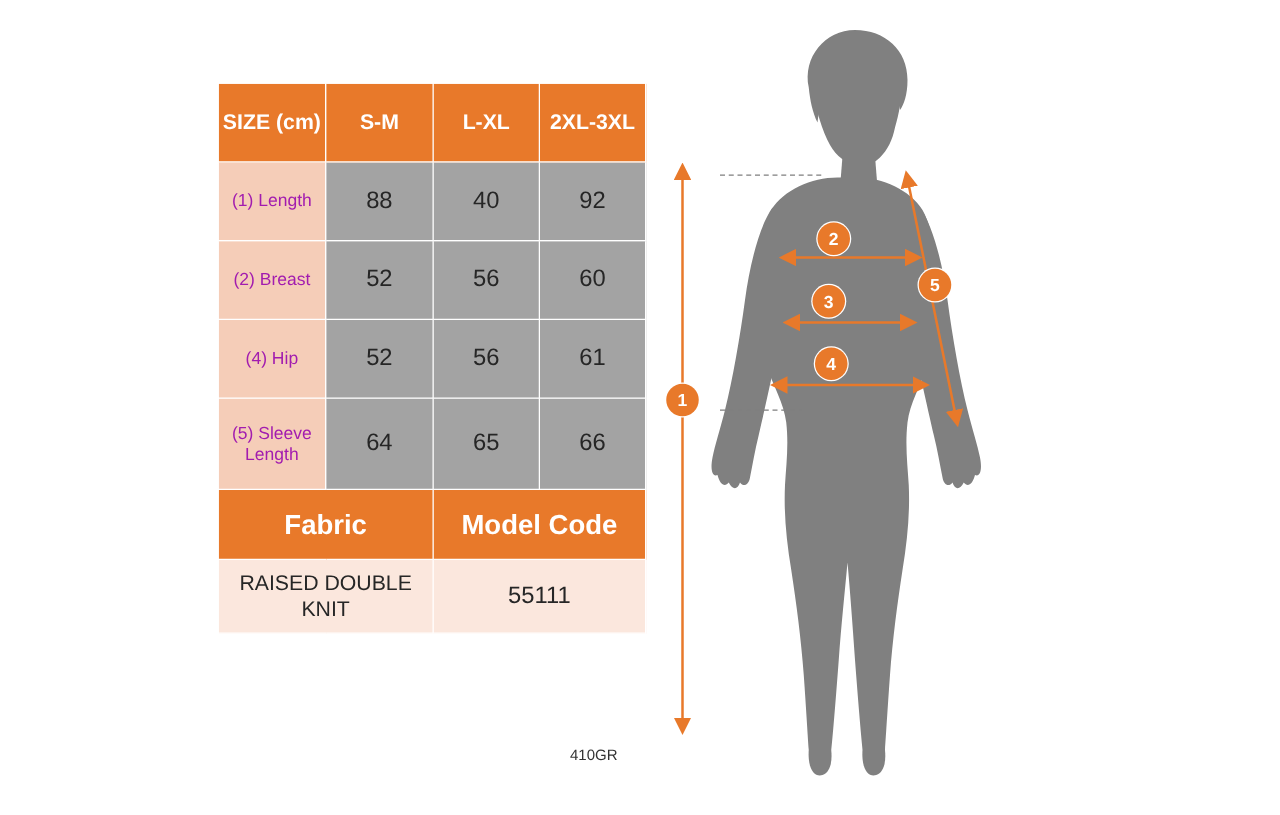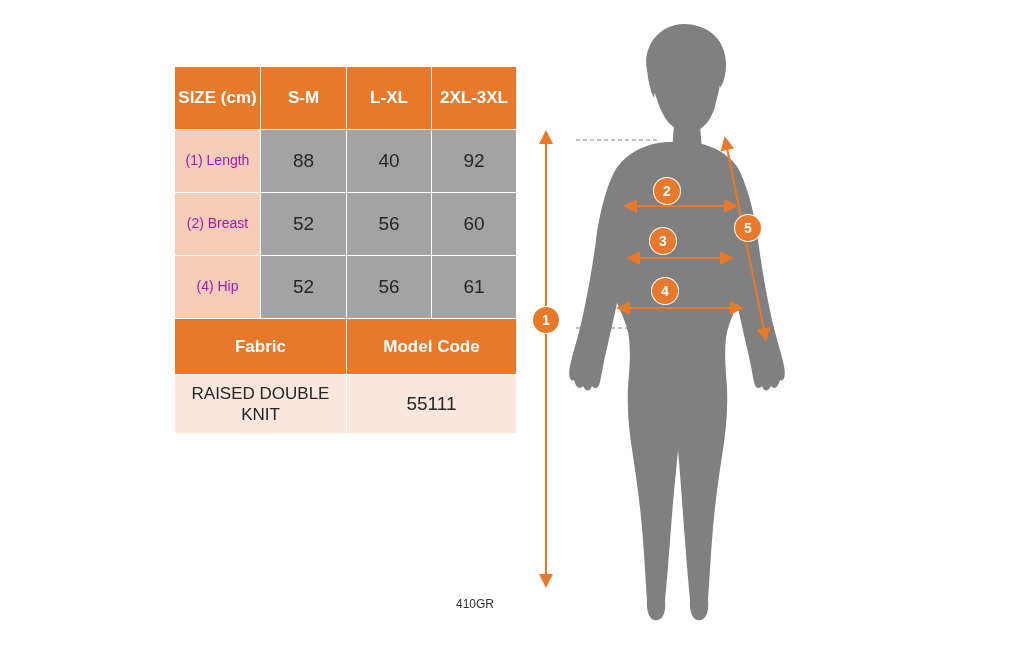--- a/index.html
+++ b/index.html
@@ -51,21 +51,21 @@
     font-size: 19px;
     height: 62px;
   }
   .row-label.tall, .val-cell.tall {
     height: 72px;
   }
   .sub-hdr {
     background: #e8792a;
     color: #ffffff;
     font-weight: bold;
-    font-size: 17px;
+    font-size: 22px;
     height: 55px;
   }
   .sub-val {
     background: #fbe7dd;
     color: #262626;
     font-size: 17px;
     height: 58px;
     line-height: 1.25;
     margin-top: 16px;
   }
@@ -143,20 +143,26 @@
       <td class="row-label">(2) Breast</td>
       <td class="val-cell">52</td>
       <td class="val-cell">56</td>
       <td class="val-cell">60</td>
     </tr>
     <tr>
       <td class="row-label">(4) Hip</td>
       <td class="val-cell">52</td>
       <td class="val-cell">56</td>
       <td class="val-cell">61</td>
+    </tr>
+    <tr>
+      <td class="row-label tall">(5) Sleeve Length</td>
+      <td class="val-cell tall">64</td>
+      <td class="val-cell tall">65</td>
+      <td class="val-cell tall">66</td>
     </tr>
     <tr>
       <td class="sub-hdr" colspan="2">Fabric</td>
       <td class="sub-hdr" colspan="2">Model Code</td>
     </tr>
     <tr>
       <td class="sub-val" colspan="2">RAISED DOUBLE KNIT</td>
       <td class="sub-val big" colspan="2">55111</td>
     </tr>
   </tbody>

